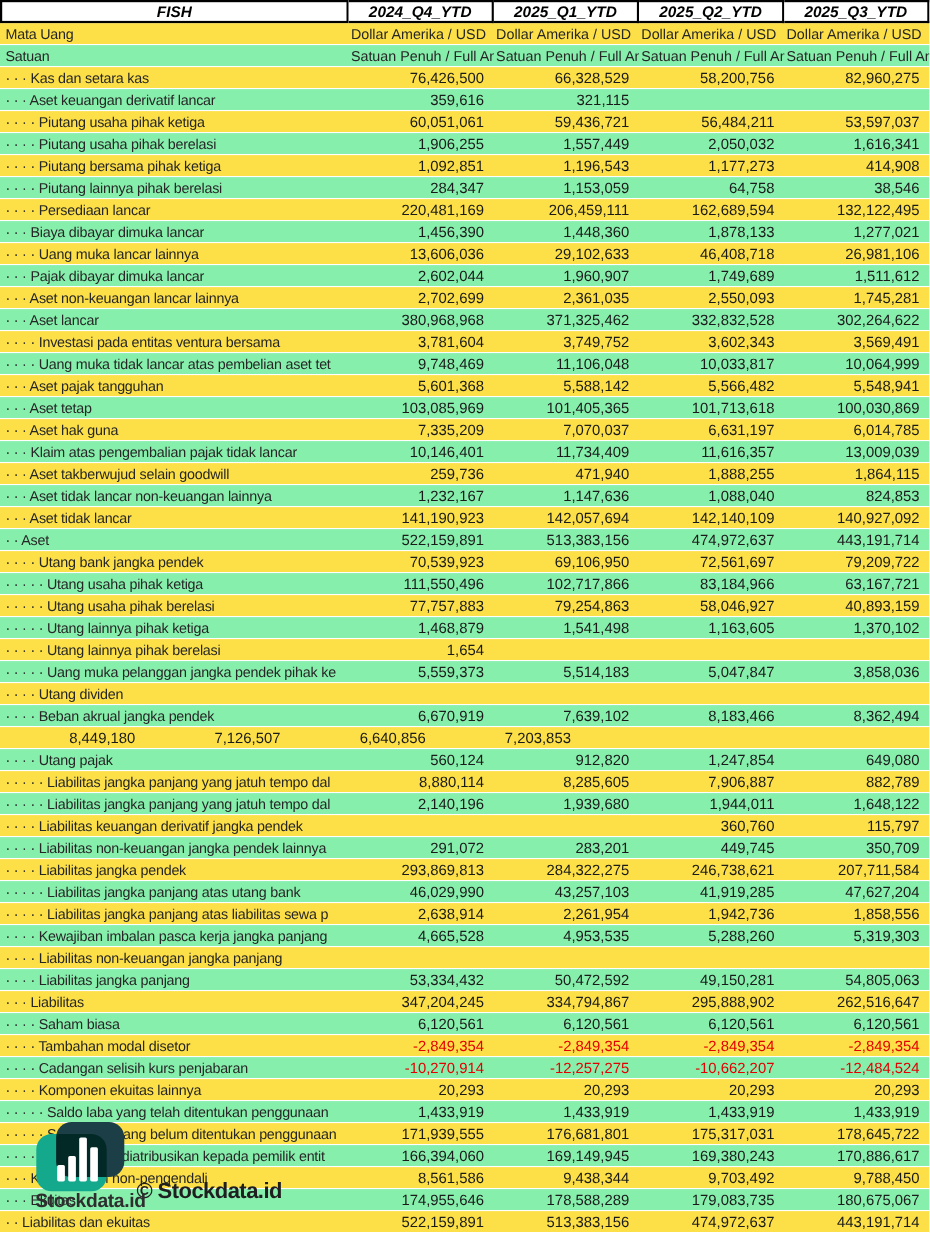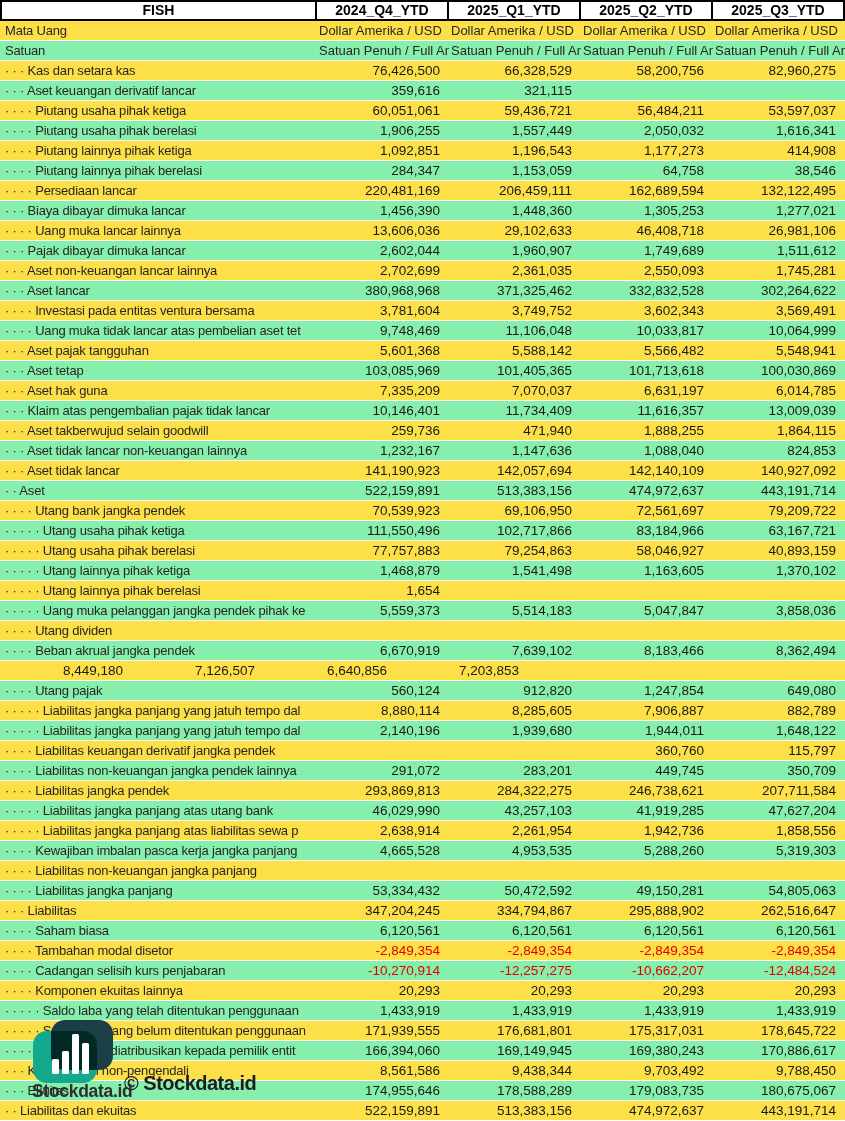--- a/index.html
+++ b/index.html
@@ -4,21 +4,21 @@
 <style>
   html,body{margin:0;padding:0;}
   body{
     width:845px;height:1121px;overflow:hidden;background:#ffffff;
     font-family:"Liberation Sans","DejaVu Sans",sans-serif;
     position:relative;
   }
   .sheet{position:relative;width:845px;height:1121px;}
 
   
-  .hrow{display:flex;height:21px;}
+  .hrow{display:flex;height:21px;font-style:italic;}
   .hcell{
     box-sizing:border-box;background:#ffffff;color:#000;
     border-top:2px solid #000;border-bottom:2px solid #000;border-right:2px solid #000;
     font-weight:bold;font-size:14px;text-align:center;line-height:17px;
     overflow:hidden;white-space:nowrap;
   }
   .hcell.lab{width:317px;border-left:2px solid #000;}
   .hcell.per{width:132px;}
 
   
@@ -108,21 +108,21 @@
         <div class="cell val">53,597,037</div>
       </div>
       <div class="row dark">
         <div class="cell lab">· · · · Piutang usaha pihak berelasi</div>
         <div class="cell val">1,906,255</div>
         <div class="cell val">1,557,449</div>
         <div class="cell val">2,050,032</div>
         <div class="cell val">1,616,341</div>
       </div>
       <div class="row light">
-        <div class="cell lab">· · · · Piutang lainnya pihak ketiga</div>
+        <div class="cell lab">· · · · Piutang bersama pihak ketiga</div>
         <div class="cell val">1,092,851</div>
         <div class="cell val">1,196,543</div>
         <div class="cell val">1,177,273</div>
         <div class="cell val">414,908</div>
       </div>
       <div class="row dark">
         <div class="cell lab">· · · · Piutang lainnya pihak berelasi</div>
         <div class="cell val">284,347</div>
         <div class="cell val">1,153,059</div>
         <div class="cell val">64,758</div>
@@ -132,21 +132,21 @@
         <div class="cell lab">· · · · Persediaan lancar</div>
         <div class="cell val">220,481,169</div>
         <div class="cell val">206,459,111</div>
         <div class="cell val">162,689,594</div>
         <div class="cell val">132,122,495</div>
       </div>
       <div class="row dark">
         <div class="cell lab">· · · Biaya dibayar dimuka lancar</div>
         <div class="cell val">1,456,390</div>
         <div class="cell val">1,448,360</div>
-        <div class="cell val">1,305,253</div>
+        <div class="cell val">1,878,133</div>
         <div class="cell val">1,277,021</div>
       </div>
       <div class="row light">
         <div class="cell lab">· · · · Uang muka lancar lainnya</div>
         <div class="cell val">13,606,036</div>
         <div class="cell val">29,102,633</div>
         <div class="cell val">46,408,718</div>
         <div class="cell val">26,981,106</div>
       </div>
       <div class="row dark">

